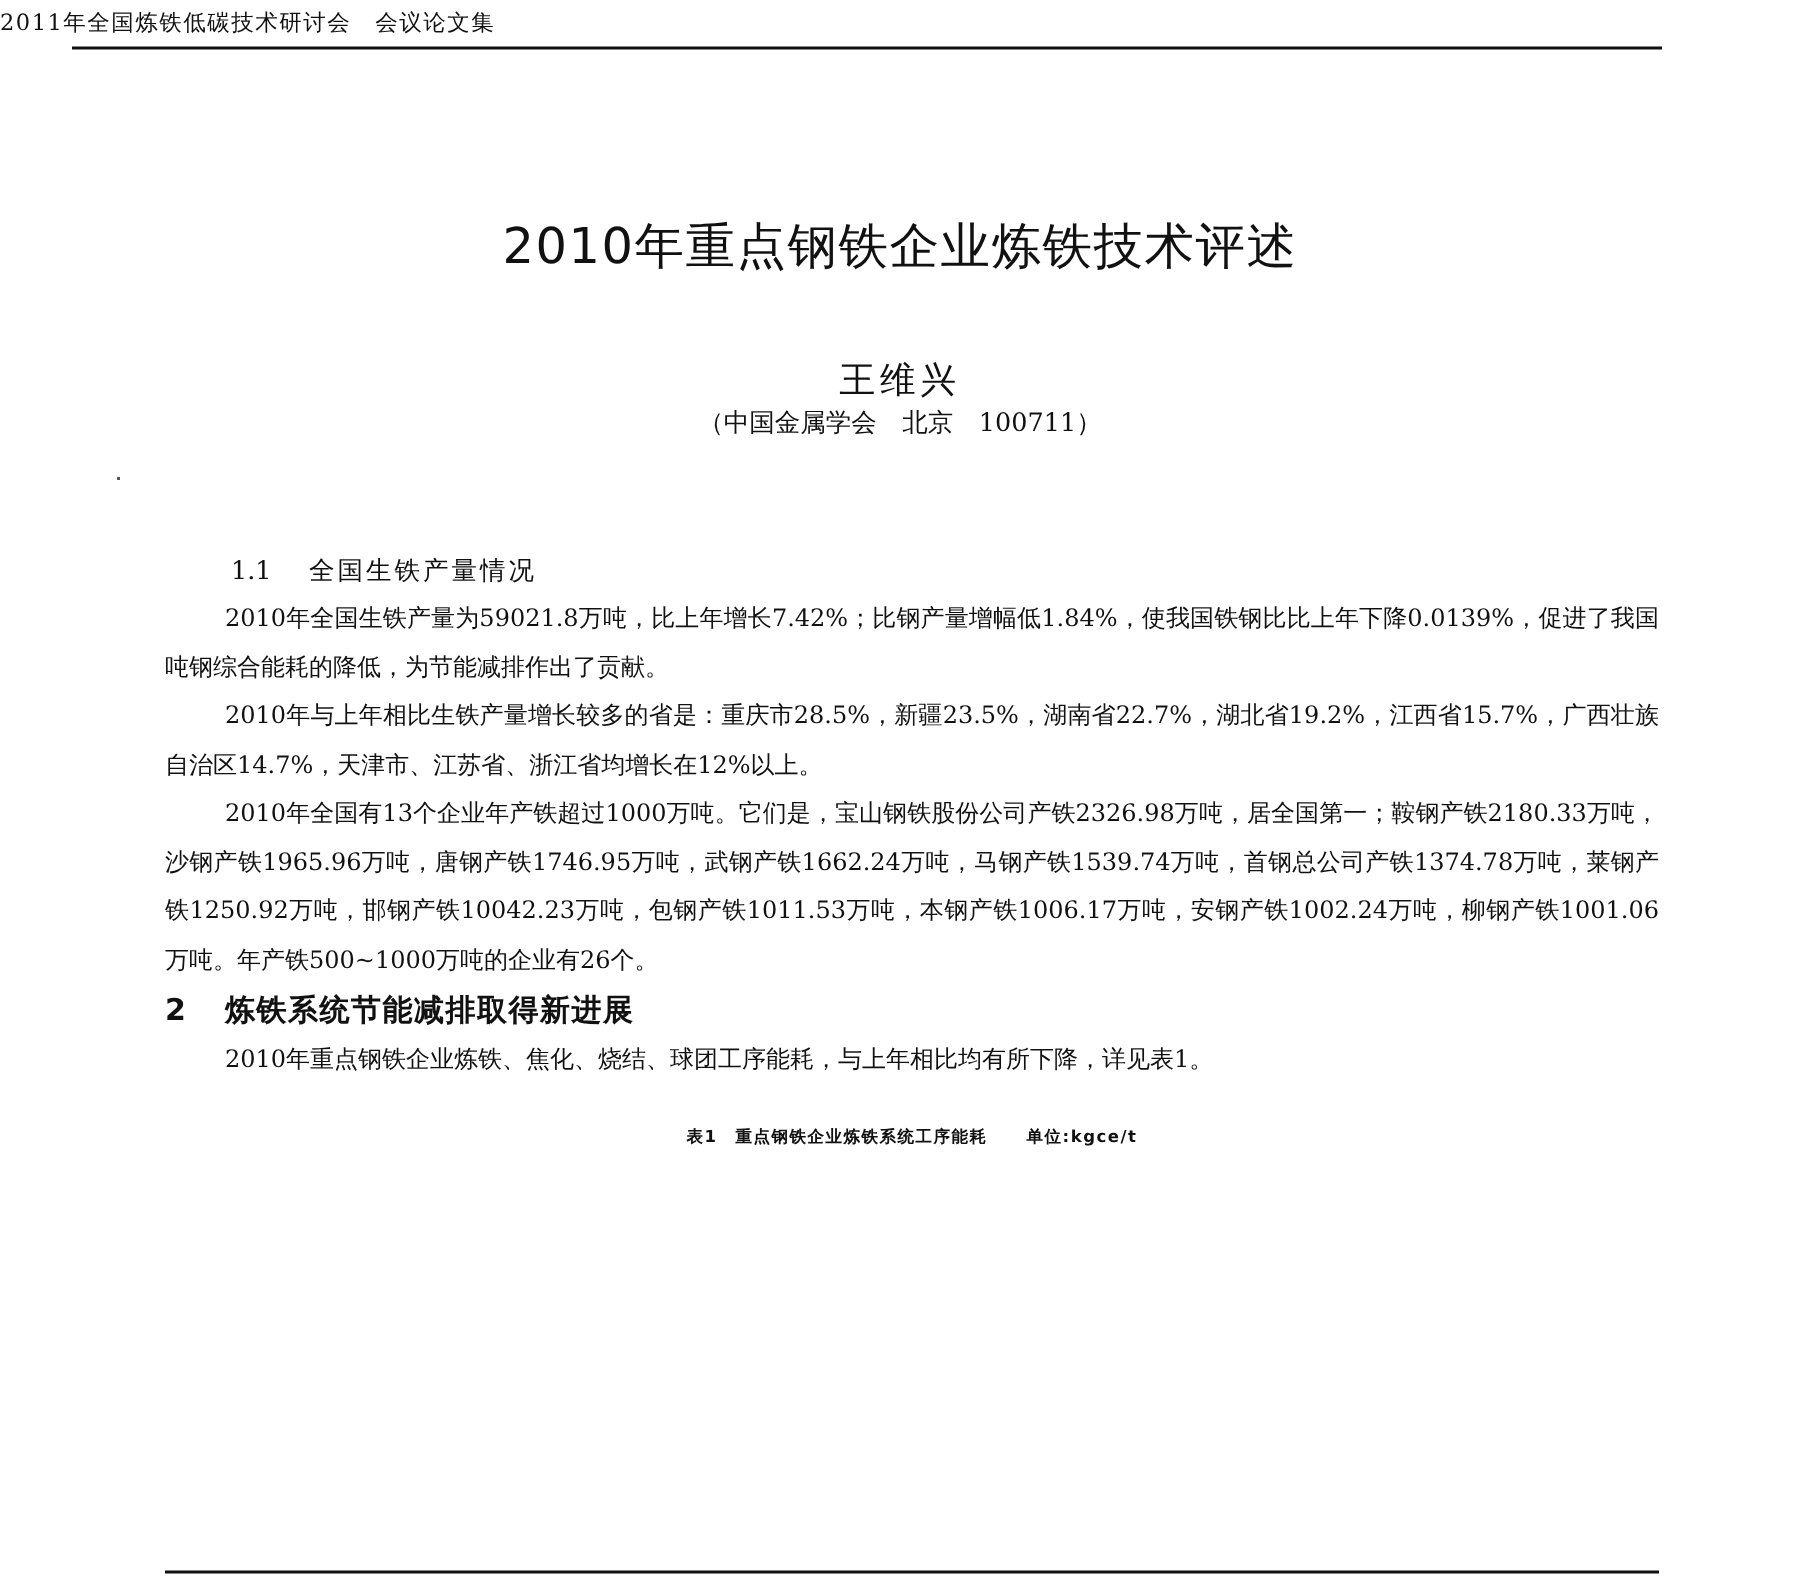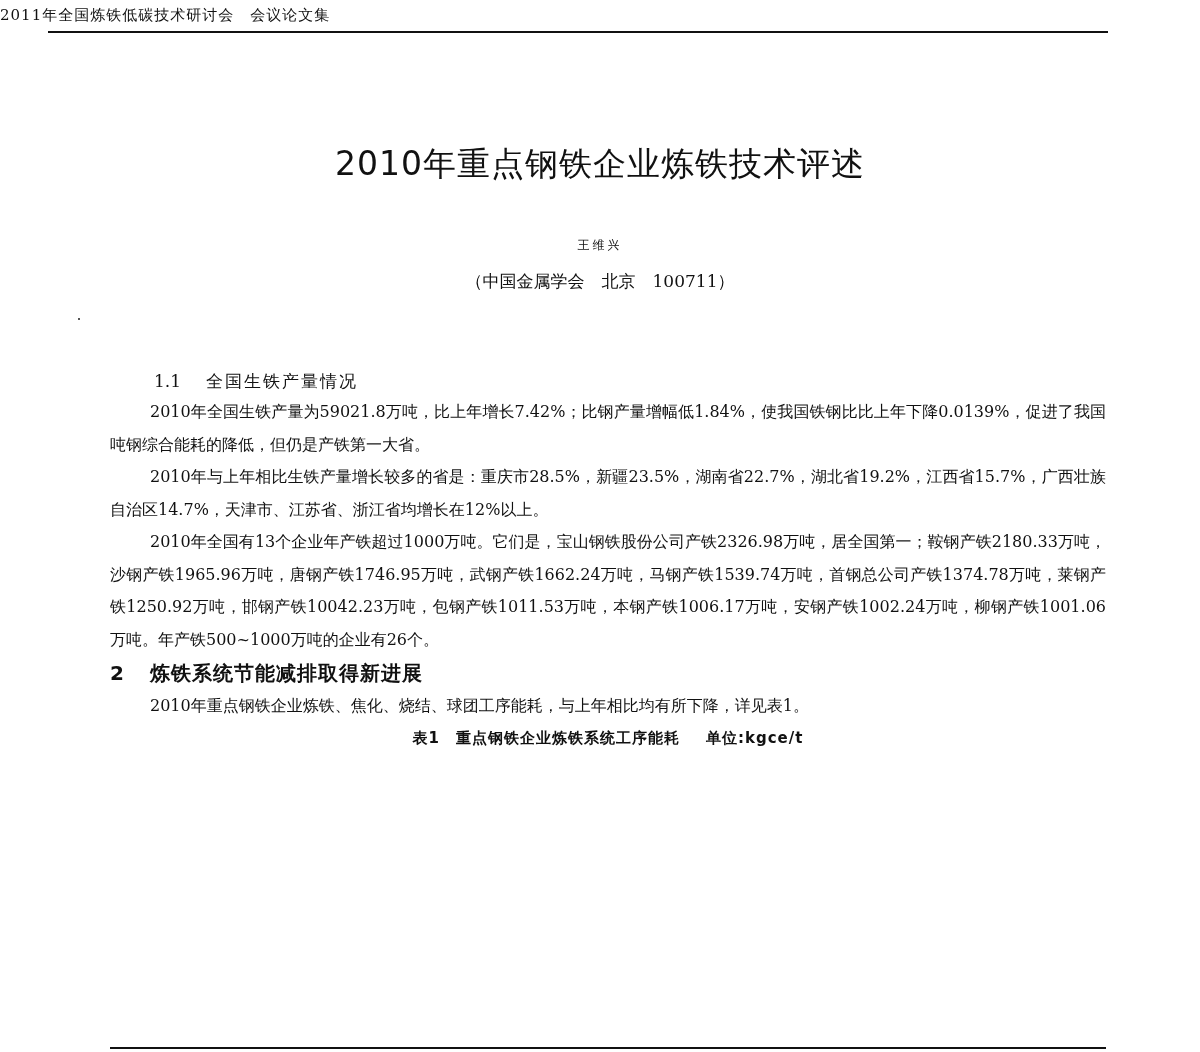--- a/index.html
+++ b/index.html
@@ -16,21 +16,21 @@
       position: absolute; left: 48px; top: 31px; width: 1060px; height: 2px;
       background: #111;
     }
     .title {
       position: absolute; left: 0; top: 142px; width: 1200px; text-align: center;
       font-family: "DejaVu Sans", "Liberation Sans", sans-serif;
       font-size: 33px; letter-spacing: 1px;
     }
     .author {
       position: absolute; left: 0; top: 237px; width: 1200px; text-align: center;
-      font-size: 12px; letter-spacing: 3px;
+      font-size: 24px; letter-spacing: 3px;
     }
     .affiliation {
       position: absolute; left: 0; top: 270px; width: 1200px; text-align: center;
       font-size: 17px;
     }
     .stray-dot {
       position: absolute; left: 78px; top: 318px; width: 2px; height: 2px; background: #555;
     }
     .content {
       position: absolute; left: 110px; top: 366px; width: 996px;
@@ -44,22 +44,22 @@
     .h2 {
       font-size: 17px; height: 30px; line-height: 30px; letter-spacing: 2px; margin-left: 44px;
     }
     .h2 .num { display: inline-block; width: 52px; letter-spacing: 0; }
     .para {
       font-size: 16px; line-height: 32.5px; text-indent: 2.5em;
       text-align: justify; margin: 0;
     }
     .caption {
       font-family: "DejaVu Sans", "Liberation Sans", sans-serif;
-      font-weight: bold; font-size: 15px; text-align: center;
-      height: 30px; line-height: 30px; letter-spacing: 1px;
+      font-weight: bold; font-size: 11px; text-align: center;
+      height: 30px; line-height: 30px; letter-spacing: 1px; margin-top: 20px;
     }
     .caption .unit { margin-left: 26px; }
     .table-rule {
       position: absolute; left: 110px; top: 1047px; width: 996px; height: 2px; background: #111;
     }
   </style>
 </head>
 <body>
 
 <div class="running-header">2011年全国炼铁低碳技术研讨会　会议论文集</div>
@@ -67,21 +67,21 @@
 
 <div class="title">2010年重点钢铁企业炼铁技术评述</div>
 <div class="author">王维兴</div>
 <div class="affiliation">（中国金属学会　北京　100711）</div>
 <div class="stray-dot"></div>
 
 <div class="content">
   <div class="h2">
     <span class="num">1.1</span><span>全国生铁产量情况</span>
   </div>
-  <p class="para">2010年全国生铁产量为59021.8万吨，比上年增长7.42%；比钢产量增幅低1.84%，使我国铁钢比比上年下降0.0139%，促进了我国吨钢综合能耗的降低，但仍是产铁第一大省。</p>
+  <p class="para">2010年全国生铁产量为59021.8万吨，比上年增长7.42%；比钢产量增幅低1.84%，使我国铁钢比比上年下降0.0139%，促进了我国吨钢综合能耗的降低，为节能减排作出了贡献。</p>
   <p class="para">2010年与上年相比生铁产量增长较多的省是：重庆市28.5%，新疆23.5%，湖南省22.7%，湖北省19.2%，江西省15.7%，广西壮族自治区14.7%，天津市、江苏省、浙江省均增长在12%以上。</p>
   <p class="para">2010年全国有13个企业年产铁超过1000万吨。它们是，宝山钢铁股份公司产铁2326.98万吨，居全国第一；鞍钢产铁2180.33万吨，沙钢产铁1965.96万吨，唐钢产铁1746.95万吨，武钢产铁1662.24万吨，马钢产铁1539.74万吨，首钢总公司产铁1374.78万吨，莱钢产铁1250.92万吨，邯钢产铁10042.23万吨，包钢产铁1011.53万吨，本钢产铁1006.17万吨，安钢产铁1002.24万吨，柳钢产铁1001.06万吨。年产铁500~1000万吨的企业有26个。</p>
 
   <div class="h1">
     <span class="num">2</span><span>炼铁系统节能减排取得新进展</span>
   </div>
   <p class="para">2010年重点钢铁企业炼铁、焦化、烧结、球团工序能耗，与上年相比均有所下降，详见表1。</p>
 
   <div class="caption">
     <span>表1　重点钢铁企业炼铁系统工序能耗</span><span class="unit">单位:kgce/t</span>

